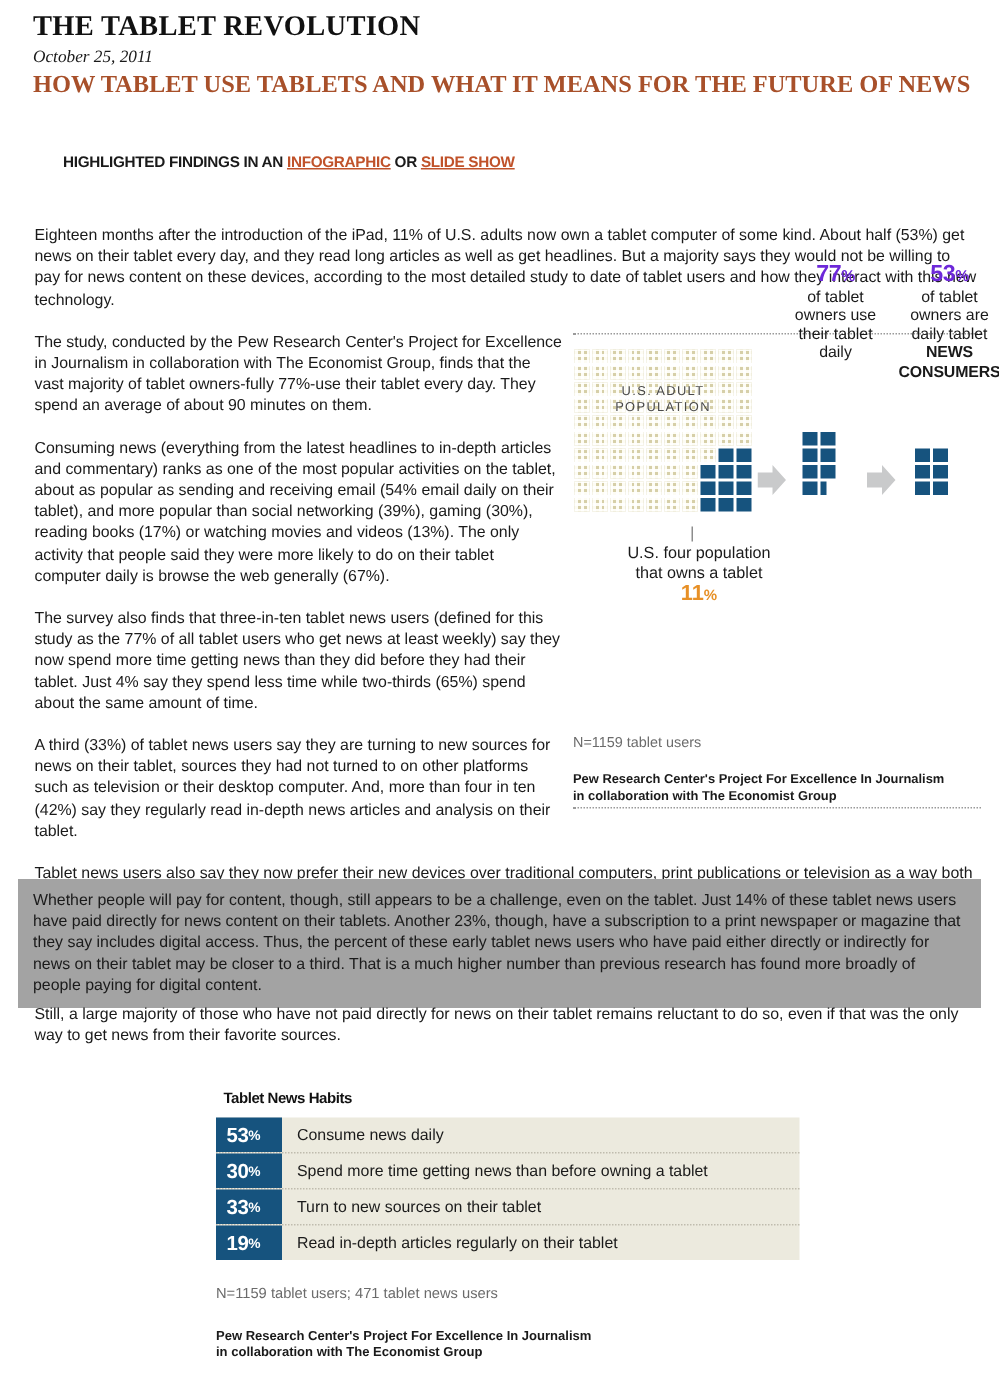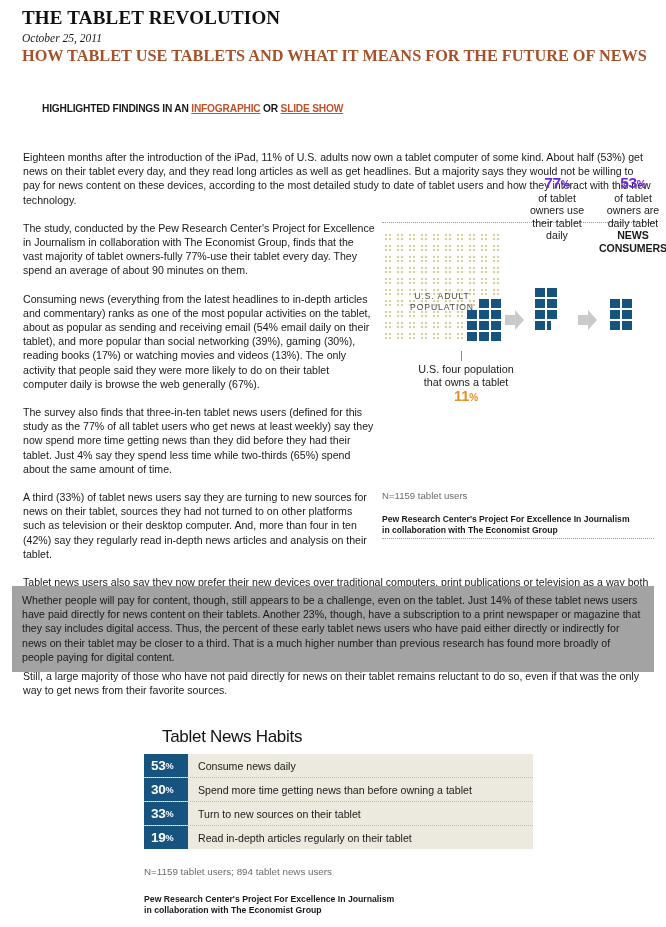--- a/index.html
+++ b/index.html
@@ -159,21 +159,20 @@
     position: absolute;
     left: 14px;
     top: 23px;
     width: 92px;
     text-align: center;
     font-size: 8.6px;
     letter-spacing: 0.9px;
     color: #4a4a4a;
     line-height: 11px;
     pointer-events: none;
-    margin-top: 36px;
   }
 
   .arrow {
     position: absolute;
     width: 20px;
     height: 22px;
     color: #c9cacb;
   }
   .arrow svg { display: block; }
   .arrow1 { left: 123px; top: 77px; }
@@ -263,25 +262,25 @@
   }
 
   
   .habits {
     position: absolute;
     left: 144px;
     top: 727px;
     width: 400px;
   }
   .habits-title {
-    font-size: 17px;
-    font-weight: normal;
+    font-size: 10px;
+    font-weight: bold;
     letter-spacing: -0.3px;
     color: #111;
-    margin: 0 0 7px 18px;
+    margin: 0 0 7px 5px;
   }
   .habits-table {
     width: 389px;
     background: #eceade;
   }
   .hrow {
     display: flex;
     align-items: stretch;
     height: 23px;
     border-bottom: 1px dotted #bfbcae;
@@ -559,20 +558,20 @@
           <div class="hlabel">Turn to new sources on their tablet</div>
         </div>
         <div class="hrow">
           <div class="hval">
             <span>19</span>
             <span class="pct">%</span>
           </div>
           <div class="hlabel">Read in-depth articles regularly on their tablet</div>
         </div>
       </div>
-    <div class="habits-n">N=1159 tablet users; 894 tablet news users</div>
+    <div class="habits-n">N=1159 tablet users; 471 tablet news users</div>
     <div class="habits-src">
       <span>Pew Research Center's Project For Excellence In Journalism</span><br>
       <span>in collaboration with The Economist Group</span>
     </div>
   </div>
 
 </div>
 
 </body></html>

